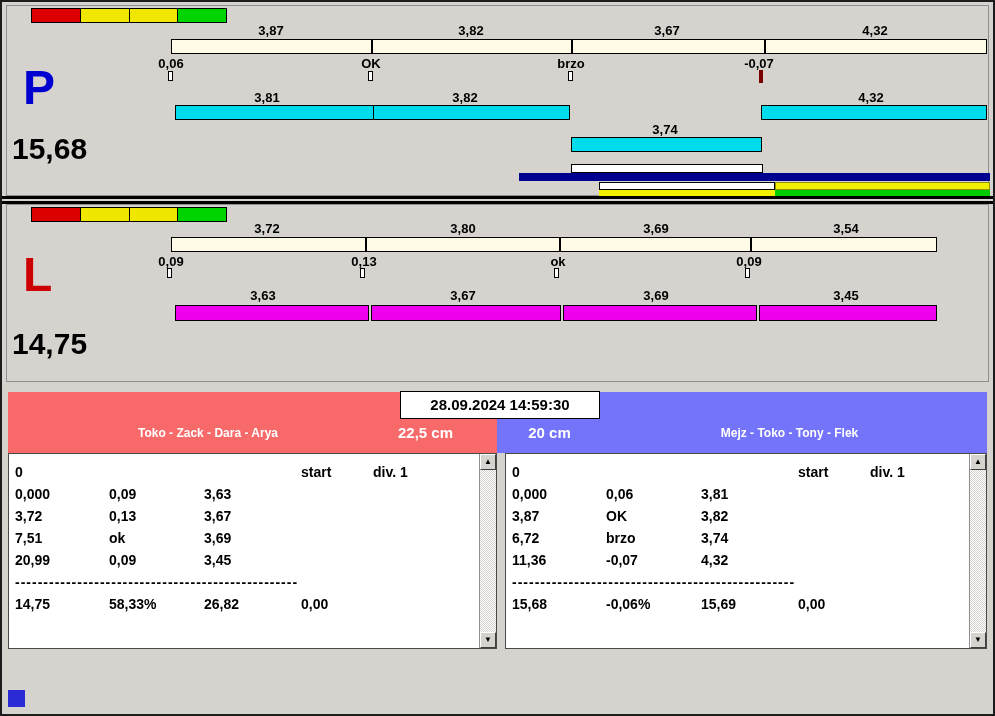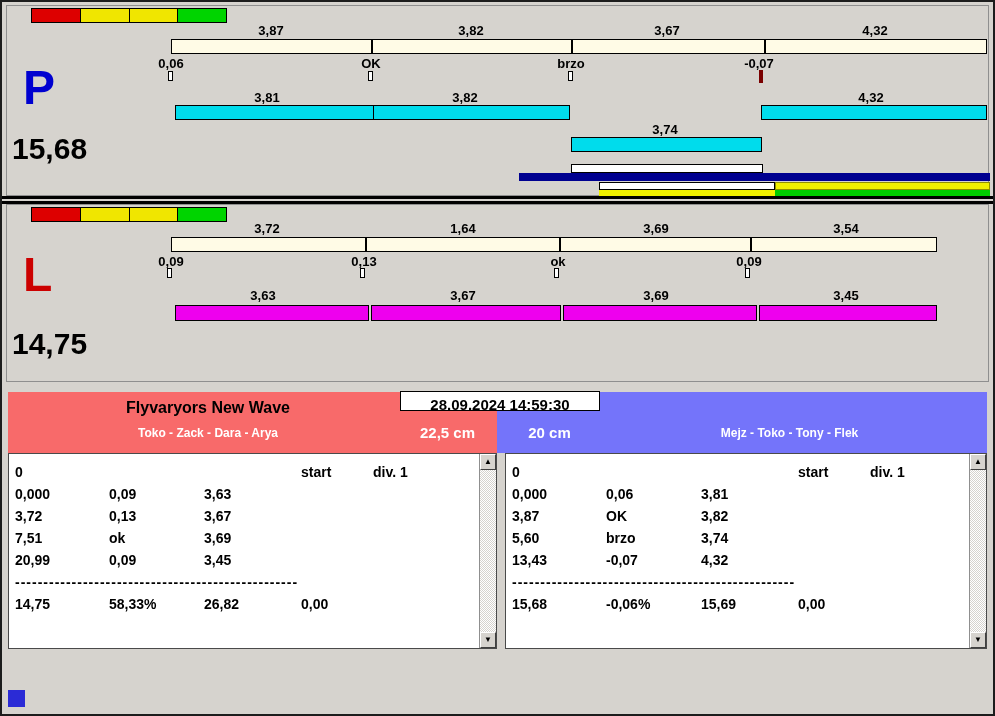--- a/index.html
+++ b/index.html
@@ -30,21 +30,21 @@
   .bar-cyan { background:#00dcec; }
   .bar-magenta { background:#ee00ee; height:16px; }
   .mini { position:absolute; }
 
   .header-red  { position:absolute; left:8px;   top:392px; width:489px; height:61px; background:#f86a6a; }
   .header-blue { position:absolute; left:497px; top:392px; width:490px; height:61px; background:#7474fa; }
   .team-title   { position:absolute; top:7px;  font-size:16px; font-weight:bold; color:#000; text-align:center; }
   .team-members { position:absolute; top:34px; font-size:12px; font-weight:bold; color:#fff; text-align:center; }
   .distance     { position:absolute; top:32px; font-size:15px; font-weight:bold; color:#fff; text-align:center; }
 
-  .datetime { position:absolute; left:400px; top:391px; width:200px; height:20px; background:#fff;
+  .datetime { position:absolute; left:400px; top:391px; width:200px; height:28px; background:#fff;
               border:1px solid #000; font-size:15px; font-weight:bold; color:#000;
               text-align:center; line-height:26px; z-index:10; }
 
   .table { position:absolute; top:453px; height:196px; background:#fff; border:1px solid #4a4a4a; }
   .table-grid { position:absolute; left:6px; top:7px; right:22px; display:grid;
                 grid-template-columns:94px 95px 97px 72px 1fr; grid-auto-rows:22px;
                 font-size:14px; font-weight:bold; line-height:22px; color:#000; }
   .table-grid span { overflow:hidden; white-space:nowrap; }
   .dashes { grid-column:1 / span 3; letter-spacing:1px; }
 
@@ -122,21 +122,21 @@
       <div class="seg sr"></div>
       <div class="seg sy"></div>
       <div class="seg sy"></div>
       <div class="seg sg"></div>
     </div>
 
     <div class="big-label" style="left:16px;top:46px;color:#cc0000;">L</div>
     <div class="total" style="left:5px;top:124px;">14,75</div>
 
     <span class="num" style="left:230px;top:16px;">3,72</span>
-    <span class="num" style="left:426px;top:16px;">1,64</span>
+    <span class="num" style="left:426px;top:16px;">3,80</span>
     <span class="num" style="left:619px;top:16px;">3,69</span>
     <span class="num" style="left:809px;top:16px;">3,54</span>
 
     <div class="cream" style="left:164px;top:32px;width:766px;">
       <i style="left:193px;"></i>
       <i style="left:387px;"></i>
       <i style="left:578px;"></i>
     </div>
 
     <span class="num" style="left:134px;top:49px;">0,09</span>
@@ -154,23 +154,22 @@
     <span class="num" style="left:619px;top:83px;">3,69</span>
     <span class="num" style="left:809px;top:83px;">3,45</span>
 
     <div class="bar bar-magenta" style="left:168px;top:100px;width:194px;"></div>
     <div class="bar bar-magenta" style="left:364px;top:100px;width:190px;"></div>
     <div class="bar bar-magenta" style="left:556px;top:100px;width:194px;"></div>
     <div class="bar bar-magenta" style="left:752px;top:100px;width:178px;"></div>
   </div>
 
   <div class="header-red">
-    <div class="team-title" style="left:0;width:400px;">Flyvaryors New Wave</div>
     <div class="team-members" style="left:0;width:400px;text-align:center;">Toko - Zack - Dara - Arya</div>
-    <div class="distance" style="left:390px;width:99px;">22,5 cm</div>
+    <div class="distance" style="left:368px;width:99px;">22,5 cm</div>
   </div>
 
   <div class="header-blue">
     <div class="distance" style="left:0;width:105px;">20 cm</div>
     <div class="team-members" style="left:95px;width:395px;">Mejz - Toko - Tony - Flek</div>
   </div>
 
   <div class="datetime">28.09.2024 14:59:30</div>
 
   <div class="table" style="left:8px;width:489px;">
@@ -234,27 +233,27 @@
       <span>3,81</span>
       <span></span>
       <span></span>
 
       <span>3,87</span>
       <span>OK</span>
       <span>3,82</span>
       <span></span>
       <span></span>
 
-      <span>5,60</span>
+      <span>6,72</span>
       <span>brzo</span>
       <span>3,74</span>
       <span></span>
       <span></span>
 
-      <span>13,43</span>
+      <span>11,36</span>
       <span>-0,07</span>
       <span>4,32</span>
       <span></span>
       <span></span>
 
       <span class="dashes">--------------------------------------------------</span>
       <span></span>
       <span></span>
 
       <span>15,68</span>

